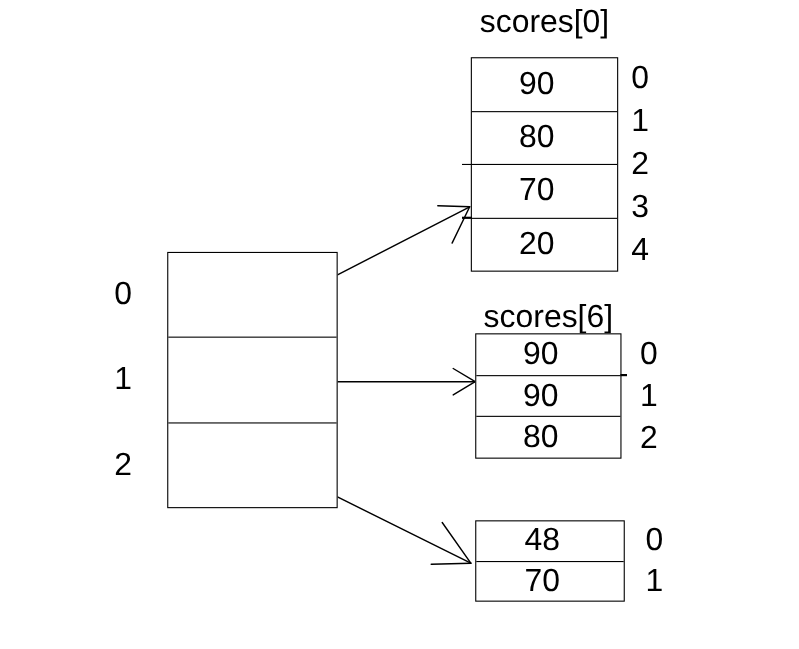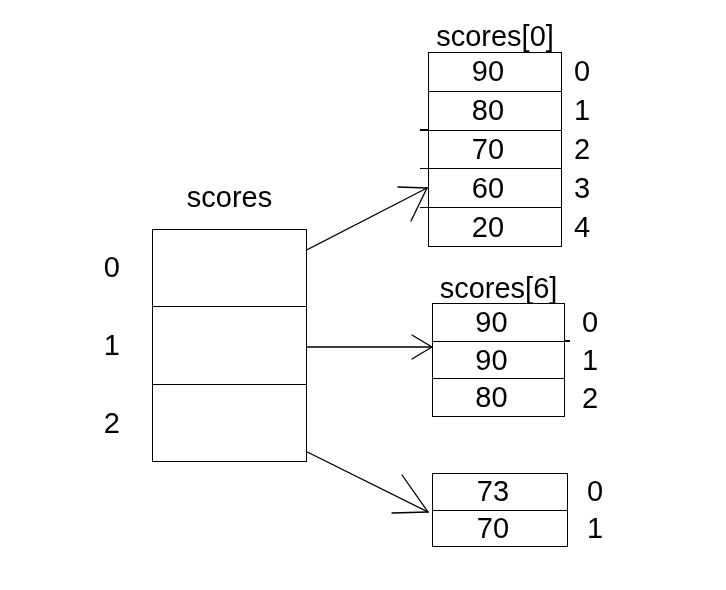--- a/index.html
+++ b/index.html
@@ -49,54 +49,50 @@
       <line x1="412" y1="335" x2="432" y2="347"></line>
       <line x1="412" y1="359" x2="432" y2="347"></line>
     </g>
     <g>
       <line x1="257" y1="427" x2="428" y2="512"></line>
       <line x1="402" y1="475" x2="428" y2="512"></line>
       <line x1="392" y1="513" x2="428" y2="512"></line>
     </g>
   </svg>
 
-  <div class="title" style="left:152px; top:181px; width:155px;">scores</div>
 
   <div class="labels right-align" style="left:84px; top:229px; width:36px; height:233px;">
     <div class="lab">0</div>
     <div class="lab">1</div>
     <div class="lab">2</div>
   </div>
 
   <div class="arr" style="left:152px; top:229px; width:155px; height:233px;">
     <div class="cell">
         <span class="val"></span>
       </div>
     <div class="cell">
         <span class="val"></span>
       </div>
     <div class="cell">
         <span class="val"></span>
       </div>
   </div>
 
-  <div class="title" style="left:428px; top:20px; width:134px;">scores[0]</div>
+  <div class="title" style="left:428px; top:4px; width:134px;">scores[0]</div>
 
   <div class="arr" style="left:428px; top:52px; width:134px; height:195px;">
     <div class="cell">
         <span class="val">90</span>
       </div>
     <div class="cell">
         <span class="val">80</span>
       </div>
     <div class="cell stub-l">
         <span class="val">70</span>
-      </div>
-    <div class="cell stub-l">
-        <span class="val">60</span>
       </div>
     <div class="cell stub-l">
         <span class="val">20</span>
       </div>
   </div>
 
   <div class="labels" style="left:566px; top:52px; width:32px; height:195px;">
     <div class="lab">0</div>
     <div class="lab">1</div>
     <div class="lab">2</div>
@@ -120,21 +116,21 @@
 
   <div class="labels" style="left:572px; top:303px; width:36px; height:114px;">
     <div class="lab">0</div>
     <div class="lab">1</div>
     <div class="lab">2</div>
   </div>
 
 
   <div class="arr" style="left:432px; top:473px; width:136px; height:74px;">
     <div class="cell">
-        <span class="val">73</span>
+        <span class="val">48</span>
       </div>
     <div class="cell">
         <span class="val">70</span>
       </div>
   </div>
 
   <div class="labels" style="left:577px; top:473px; width:36px; height:74px;">
     <div class="lab">0</div>
     <div class="lab">1</div>
   </div>

